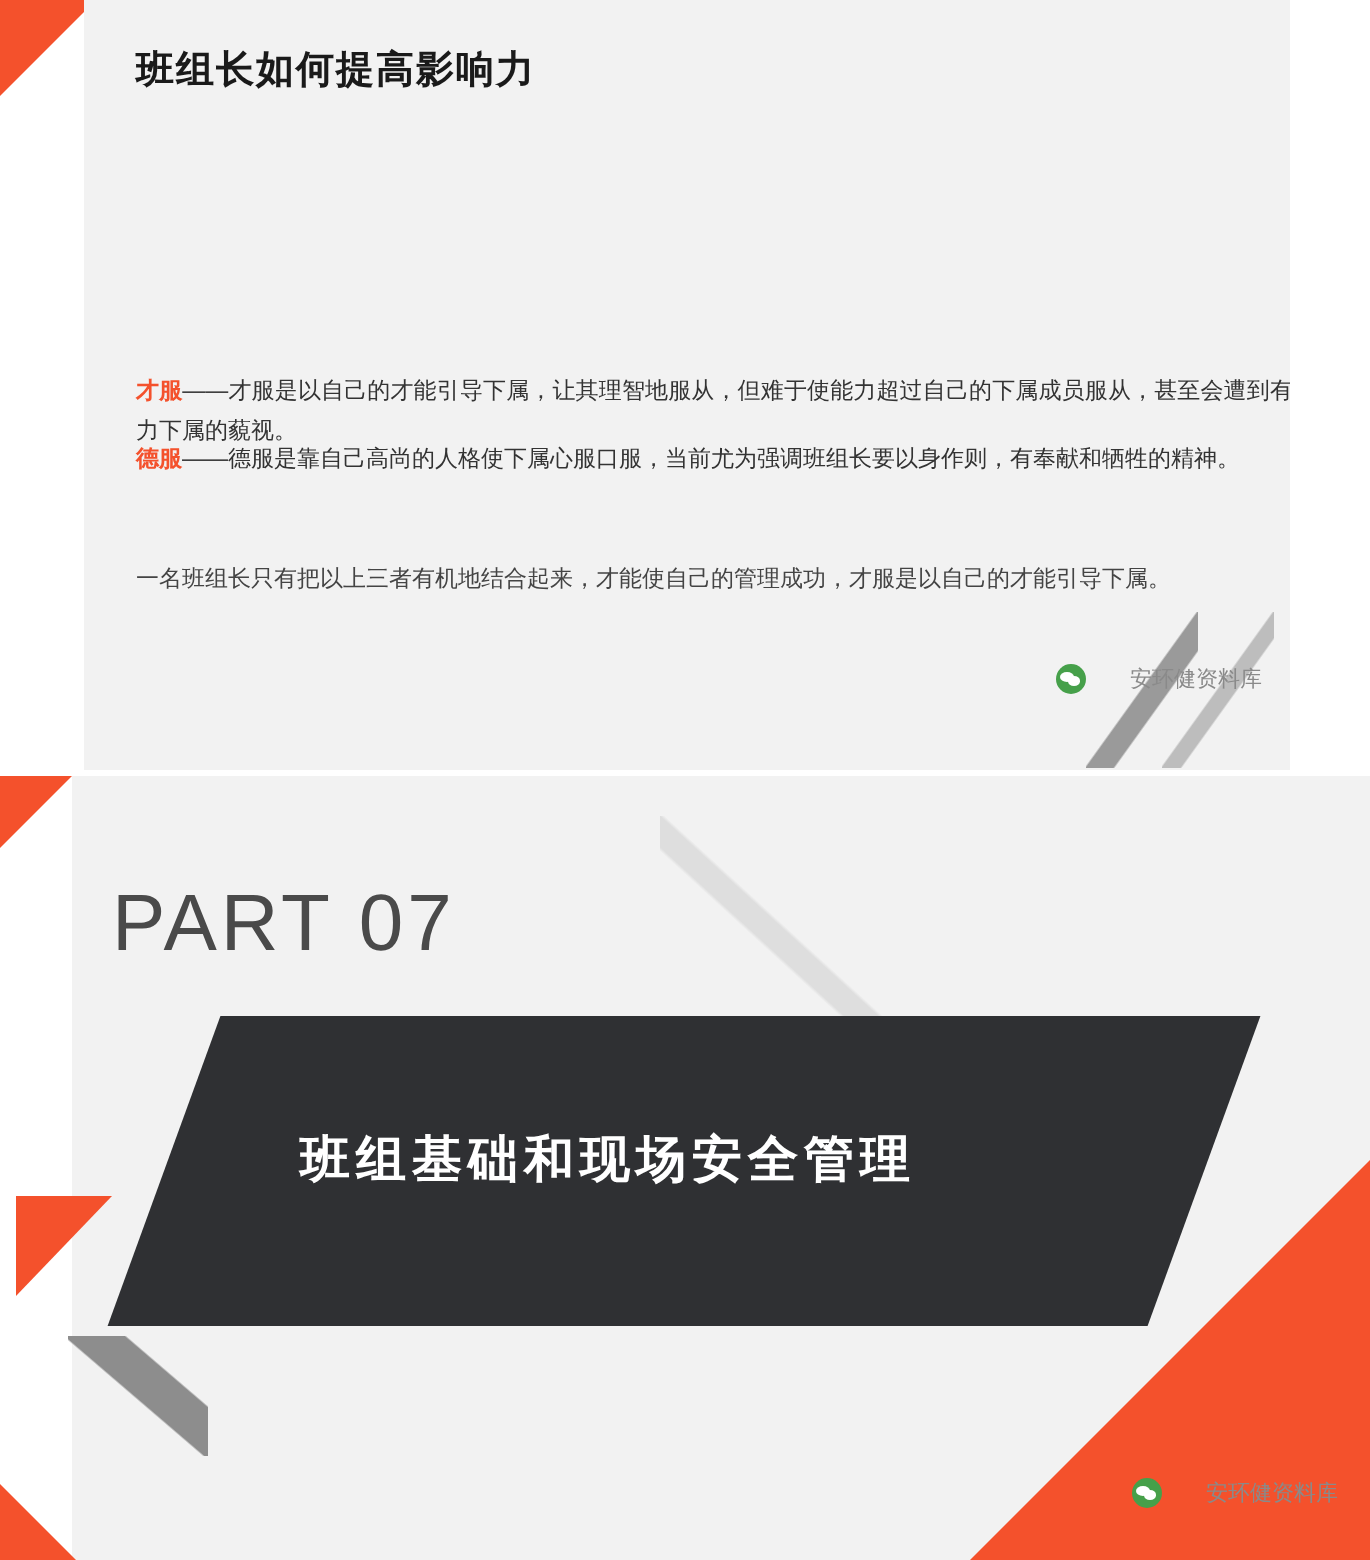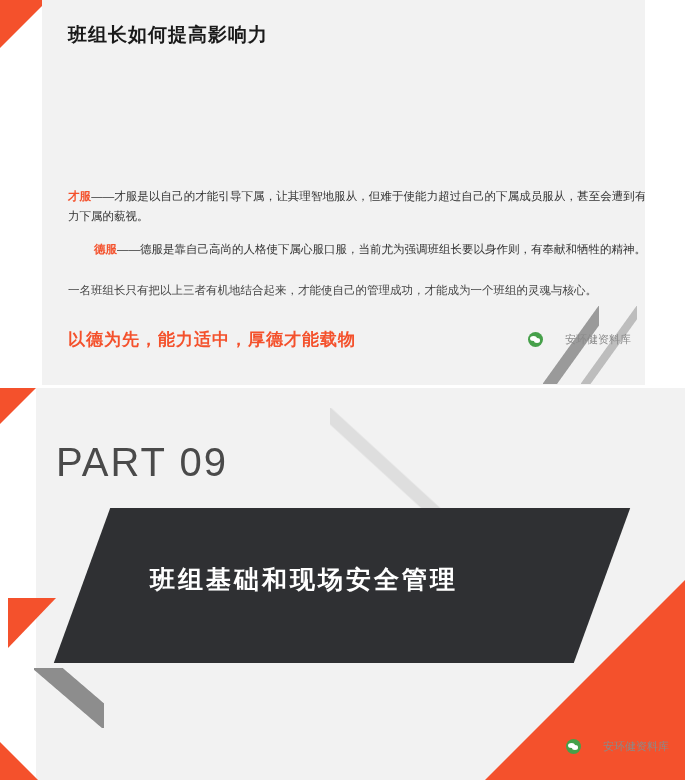--- a/index.html
+++ b/index.html
@@ -78,21 +78,21 @@
     position: absolute;
     left: 26px;
     width: 590px;
     font-size: 11.5px;
     line-height: 20px;
     color: #333333;
     text-align: justify;
   }
   .p1 { top: 118px; }
   .p2 { top: 186px; }
-  .p3 { top: 239px; margin-left: 26px; }
+  .p3 { top: 220px; }
   .p4 { top: 280px; color: #444; }
   .kw {
     color: #f4512c;
     font-weight: bold;
   }
   .s1-footer-slogan {
     position: absolute;
     left: 26px;
     top: 328px;
     font-size: 17px;
@@ -264,45 +264,44 @@
 
       <div class="s1-para p2">
         <span class="kw">才服</span><span>——</span><span>才服是以自己的才能引导下属，让其理智地服从，但难于使能力超过自己的下属成员服从，甚至会遭到有能力下属的藐视。</span>
       </div>
 
       <div class="s1-para p3">
         <span class="kw">德服</span><span>——</span><span>德服是靠自己高尚的人格使下属心服口服，当前尤为强调班组长要以身作则，有奉献和牺牲的精神。</span>
       </div>
 
       <div class="s1-para p4">
-        <span>一名班组长只有把以上三者有机地结合起来，才能使自己的管理成功，才能成为一个班组的灵魂与核心。</span>
+        <span>一名班组长只有把以上三者有机地结合起来，才能使自己的管理成功，才服是以自己的才能引导下属。</span>
       </div>
 
-      <div class="s1-footer-slogan">以德为先，能力适中，厚德才能载物</div>
 
       <div class="s1-diag-gray"></div>
       <div class="s1-diag-gray2"></div>
     </div>
 
     <div class="wm wm1">
       <span class="wm-logo"></span>
       <span>安环健资料库</span>
     </div>
   </div>
 
   <div class="slide2">
     <div class="s2-left-white"></div>
     <div class="s2-corner-tl"></div>
     <div class="s2-corner-bl"></div>
     <div class="s2-orange-tri-mid"></div>
     <div class="s2-gray-tri-mid"></div>
     <div class="s2-diag-light"></div>
     <div class="s2-orange-big"></div>
 
-    <div class="s2-part">PART 09</div>
+    <div class="s2-part">PART 07</div>
     <div class="s2-banner"></div>
     <div class="s2-banner-text">班组基础和现场安全管理</div>
 
     <div class="wm wm2">
       <span class="wm-logo"></span>
       <span>安环健资料库</span>
     </div>
   </div>
 
 </div>

